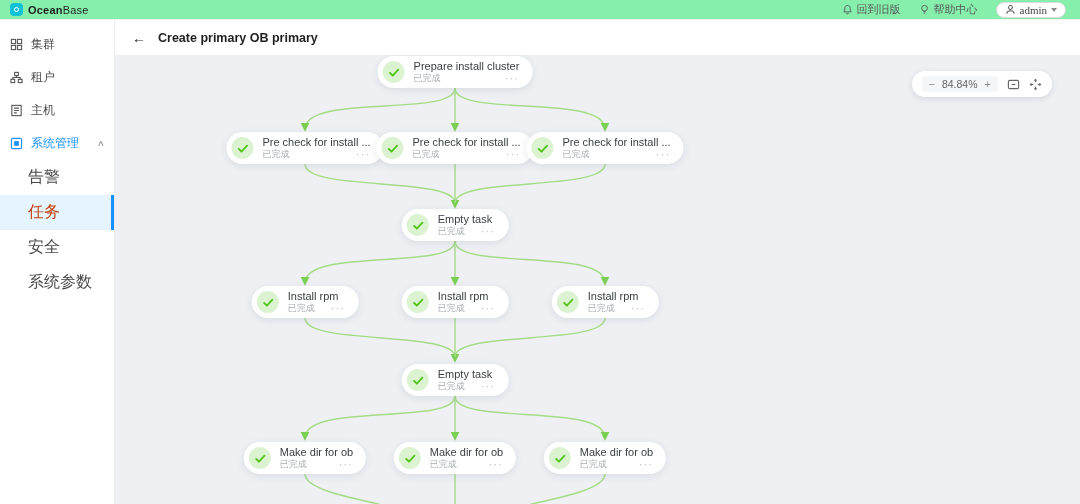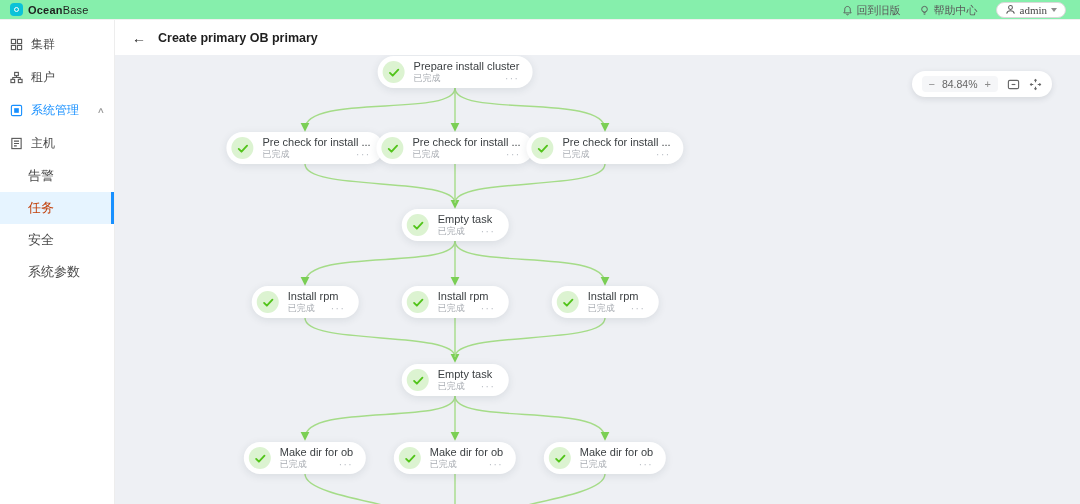--- a/index.html
+++ b/index.html
@@ -6,34 +6,34 @@
   html,body { width:1080px; height:504px; overflow:hidden; font-family:"Liberation Sans", sans-serif; background:#fff; }
 
   
   .topbar { position:absolute; left:0; top:0; width:1080px; height:20px; background:#86efac;
             border-bottom:1px solid #f0f0f0; display:flex; align-items:center; z-index:30; }
   .logo { width:115px; display:flex; align-items:center; gap:5px; padding-left:10px; }
   .logo-badge { width:13px; height:13px; border-radius:4px; background:#0cc2d8; display:inline-flex; align-items:center; justify-content:center; }
   .logo-badge i { width:5px; height:5px; border:1.5px solid #fff; border-radius:50%; display:block; }
   .logo-text { font-size:11px; color:#1f1f1f; letter-spacing:.2px; }
   .logo-text b { font-weight:700; }
-  .topbar-right { margin-left:auto; display:flex; align-items:flex-end; gap:18px; padding-right:14px; }
+  .topbar-right { margin-left:auto; display:flex; align-items:center; gap:18px; padding-right:14px; }
   .top-link { display:flex; align-items:center; gap:4px; font-size:11px; color:#595959; cursor:pointer; }
   .user-pill { display:flex; align-items:center; gap:4px; font-size:11px; color:#454545;
                border:1px solid #d9d9d9; border-radius:10px; padding:1px 8px; cursor:pointer; background:#fff;font-family:Liberation Serif, serif; }
   .caret-down { width:0; height:0; border-left:3.5px solid transparent; border-right:3.5px solid transparent; border-top:4px solid #8c8c8c; display:inline-block; }
 
   
   .sidebar { position:absolute; left:0; top:20px; width:115px; height:484px; background:#fff;
              border-right:1px solid #ededed; z-index:20; padding-top:8px; }
   .side-item { display:flex; align-items:center; gap:8px; padding:8px 10px; font-size:12px; color:#4a4a4a; cursor:pointer; }
   .side-item svg { flex:none; }
   .side-item.parent-active { color:#1890ff; }
   .side-caret { margin-left:auto; font-size:8px; color:#999; transform:scaleX(1.4); }
-  .sub-item { padding:7px 10px 7px 28px; font-size:13px; color:#4a4a4a; cursor:pointer; position:relative; }
+  .sub-item { padding:7px 10px 7px 28px; font-size:16px; color:#4a4a4a; cursor:pointer; position:relative; }
   .sub-item.active { background:#e6f4ff; color:#c2410c; border-right:3px solid #1890ff; }
 
   
   .pagehead { position:absolute; left:115px; top:20px; width:965px; height:35px; background:#fff;
               display:flex; align-items:center; gap:12px; padding-left:17px; z-index:10; }
   .back-arrow { font-size:14px; color:#262626; cursor:pointer; line-height:1; }
   .page-title { font-size:12.5px; font-weight:600; color:#1f1f1f; }
 
   
   .canvas { position:absolute; left:115px; top:55px; width:965px; height:449px; background:#eef0f4; overflow:hidden; }
@@ -106,34 +106,34 @@
   </div>
   <div class="side-item">
     <svg width="13" height="13" viewBox="0 0 14 14">
         <rect x="5" y="1.5" width="4" height="3.5" fill="none" stroke="#595959" stroke-width="1.2"></rect>
         <rect x="1" y="9" width="4" height="3.5" fill="none" stroke="#595959" stroke-width="1.2"></rect>
         <rect x="9" y="9" width="4" height="3.5" fill="none" stroke="#595959" stroke-width="1.2"></rect>
         <path d="M7 5v2M3 9V7h8v2" fill="none" stroke="#595959" stroke-width="1.2"></path>
       </svg>
     <span>租户</span>
   </div>
+  <div class="side-item">
+    <svg width="13" height="13" viewBox="0 0 14 14">
+        <rect x="2" y="1.5" width="10" height="11" fill="none" stroke="#595959" stroke-width="1.2"></rect>
+        <path d="M4.3 4.5h5.4M4.3 7h5.4M4.3 9.5h3" stroke="#595959" stroke-width="1.2"></path>
+      </svg>
+    <span>主机</span>
+  </div>
   <div class="side-item parent-active">
     <svg width="13" height="13" viewBox="0 0 14 14">
         <rect x="1.5" y="1.5" width="11" height="11" rx="1.5" fill="none" stroke="#1890ff" stroke-width="1.2"></rect>
         <rect x="4.5" y="4.5" width="5" height="5" fill="#1890ff"></rect>
       </svg>
     <span>系统管理</span>
     <span class="side-caret">∧</span>
-  </div>
-  <div class="side-item">
-    <svg width="13" height="13" viewBox="0 0 14 14">
-        <rect x="2" y="1.5" width="10" height="11" fill="none" stroke="#595959" stroke-width="1.2"></rect>
-        <path d="M4.3 4.5h5.4M4.3 7h5.4M4.3 9.5h3" stroke="#595959" stroke-width="1.2"></path>
-      </svg>
-    <span>主机</span>
   </div>
   <div class="sub-item">告警</div>
   <div class="sub-item active">任务</div>
   <div class="sub-item">安全</div>
   <div class="sub-item">系统参数</div>
 </div>
 
 <div class="pagehead">
   <span class="back-arrow">←</span>
   <span class="page-title">Create primary OB primary</span>

